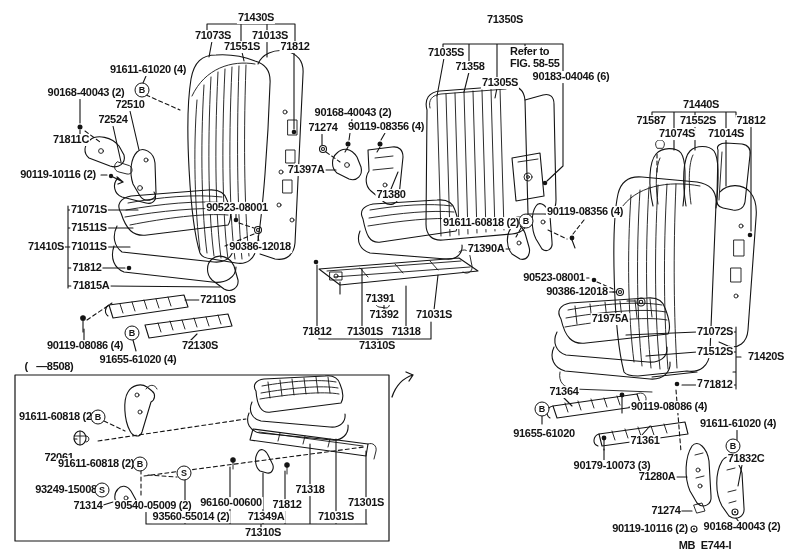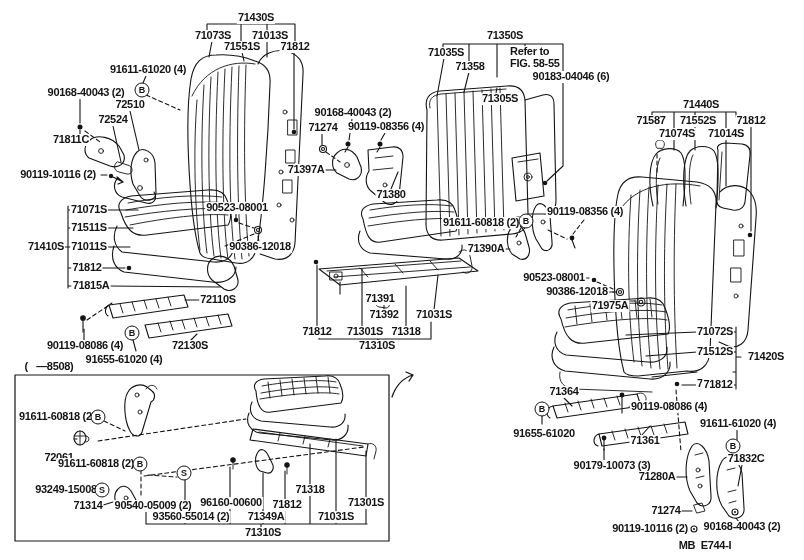--- a/index.html
+++ b/index.html
@@ -226,26 +226,26 @@
     <div class="lbl" style="left: 213px; top: 36px;">71073S</div>
     <div class="lbl" style="left: 270px; top: 36px;">71013S</div>
     <div class="lbl" style="left: 242px; top: 47px;">71551S</div>
     <div class="lbl" style="left: 295px; top: 47px;">71812</div>
     <div class="lbl" style="left: 148px; top: 70px;">91611-61020 (4)</div>
     <div class="lbl" style="left: 86px; top: 93px;">90168-40043 (2)</div>
     <div class="lbl" style="left: 130px; top: 105px;">72510</div>
     <div class="lbl" style="left: 113px; top: 120px;">72524</div>
     <div class="lbl" style="left: 51px; top: 140px; margin-left: 20px;">71811C</div>
     <div class="lbl" style="left: 58px; top: 175px;">90119-10116 (2)</div>
-    <div class="lbl" style="left: 505px; top: 36px;">71350S</div>
+    <div class="lbl" style="left: 505px; top: 20px;">71350S</div>
     <div class="lbl" style="left: 446px; top: 53px;">71035S</div>
     <div class="lbl" style="left: 470px; top: 67px;">71358</div>
     <div class="lbl left" style="left: 509px; top: 58px;">Refer to
 FIG. 58-55</div>
-    <div class="lbl" style="left: 500px; top: 83px; margin-top: 16px;">71305S</div>
+    <div class="lbl" style="left: 500px; top: 83px;">71305S</div>
     <div class="lbl" style="left: 571px; top: 77px;">90183-04046 (6)</div>
     <div class="lbl" style="left: 353px; top: 113px;">90168-40043 (2)</div>
     <div class="lbl" style="left: 323px; top: 128px;">71274</div>
     <div class="lbl" style="left: 386px; top: 127px;">90119-08356 (4)</div>
     <div class="lbl" style="left: 306px; top: 170px;">71397A</div>
     <div class="lbl" style="left: 391px; top: 195px;">71380</div>
     <div class="lbl" style="left: 701px; top: 105px;">71440S</div>
     <div class="lbl" style="left: 651px; top: 121px;">71587</div>
     <div class="lbl" style="left: 698px; top: 121px;">71552S</div>
     <div class="lbl" style="left: 751px; top: 121px;">71812</div>
@@ -254,36 +254,36 @@
     <div class="lbl" style="left: 89px; top: 210px;">71071S</div>
     <div class="lbl" style="left: 89px; top: 228px;">71511S</div>
     <div class="lbl" style="left: 46px; top: 247px;">71410S</div>
     <div class="lbl" style="left: 89px; top: 247px;">71011S</div>
     <div class="lbl" style="left: 87px; top: 268px;">71812</div>
     <div class="lbl" style="left: 91px; top: 286px;">71815A</div>
     <div class="lbl" style="left: 237px; top: 208px;">90523-08001</div>
     <div class="lbl" style="left: 260px; top: 247px;">90386-12018</div>
     <div class="lbl" style="left: 218px; top: 300px;">72110S</div>
     <div class="lbl" style="left: 85px; top: 346px;">90119-08086 (4)</div>
-    <div class="lbl" style="left: 190px; top: 346px;">72130S</div>
-    <div class="lbl" style="left: 124px; top: 360px;">91655-61020 (4)</div>
+    <div class="lbl" style="left: 200px; top: 346px;">72130S</div>
+    <div class="lbl" style="left: 138px; top: 360px;">91655-61020 (4)</div>
     <div class="lbl" style="left: 49px; top: 367px;">(   —8508)</div>
     <div class="lbl" style="left: 481px; top: 223px;">91611-60818 (2)</div>
     <div class="lbl" style="left: 486px; top: 249px;">71390A</div>
     <div class="lbl" style="left: 340px; top: 299px; margin-left: 40px;">71391</div>
     <div class="lbl" style="left: 384px; top: 315px;">71392</div>
     <div class="lbl" style="left: 434px; top: 315px;">71031S</div>
     <div class="lbl" style="left: 317px; top: 332px;">71812</div>
     <div class="lbl" style="left: 365px; top: 332px;">71301S</div>
     <div class="lbl" style="left: 406px; top: 332px;">71318</div>
     <div class="lbl" style="left: 377px; top: 346px;">71310S</div>
     <div class="lbl" style="left: 585px; top: 212px;">90119-08356 (4)</div>
     <div class="lbl" style="left: 554px; top: 278px;">90523-08001</div>
     <div class="lbl" style="left: 577px; top: 292px;">90386-12018</div>
-    <div class="lbl" style="left: 610px; top: 306px;">71975A</div>
+    <div class="lbl" style="left: 610px; top: 319px;">71975A</div>
     <div class="lbl" style="left: 715px; top: 332px;">71072S</div>
     <div class="lbl" style="left: 715px; top: 352px;">71512S</div>
     <div class="lbl" style="left: 715px; top: 384px; text-align: right;">71012S</div>
     <div class="lbl" style="left: 718px; top: 385px;">71812</div>
     <div class="lbl" style="left: 766px; top: 357px;">71420S</div>
     <div class="lbl" style="left: 564px; top: 392px;">71364</div>
     <div class="lbl" style="left: 669px; top: 407px;">90119-08086 (4)</div>
     <div class="lbl" style="left: 544px; top: 434px;">91655-61020</div>
     <div class="lbl" style="left: 645px; top: 441px;">71361</div>
     <div class="lbl" style="left: 738px; top: 424px;">91611-61020 (4)</div>

